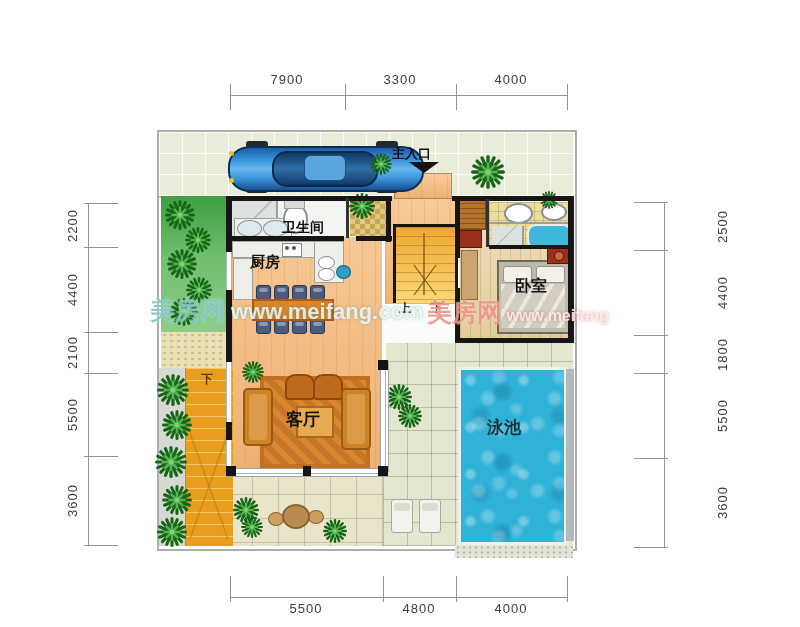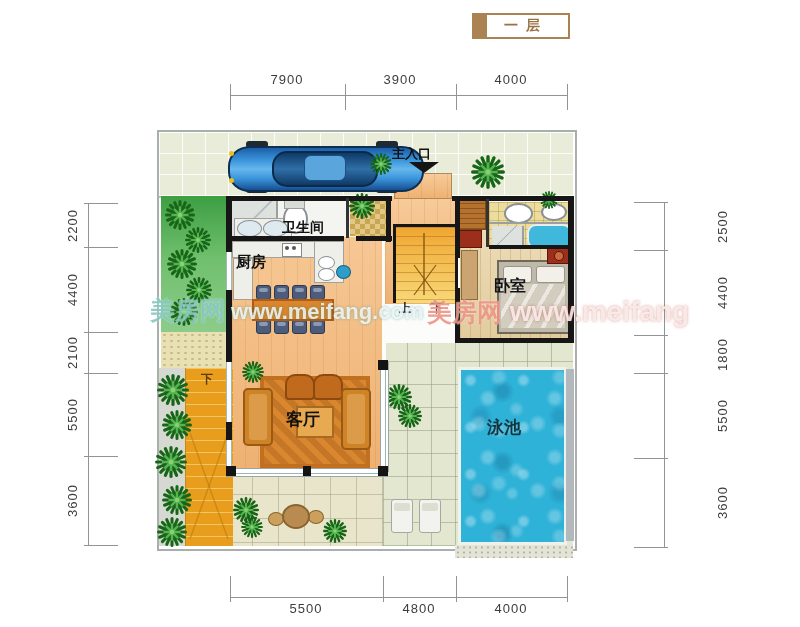--- a/index.html
+++ b/index.html
@@ -119,49 +119,45 @@
   
   .floor-tag{position:absolute;left:472px;top:13px;width:94px;height:22px;border:2px solid #ab8252;
     background:#fff;z-index:40;display:flex;align-items:center;justify-content:center;}
   .floor-tag-block{position:absolute;left:0;top:0;width:13px;height:22px;background:#ab8252;}
   .floor-tag-label{font-size:14px;font-weight:bold;color:#9a7344;letter-spacing:8px;padding-left:10px;}
   
   .wm{position:absolute;z-index:50;white-space:nowrap;font-weight:bold;}
   .wm .cn1{font-size:25px;color:rgba(125,195,190,.85);text-shadow:0 0 2px rgba(255,255,255,.6);}
   .wm .url1{font-size:22px;color:rgba(248,248,248,.85);text-shadow:0 0 3px rgba(0,130,130,.45);}
   .wm .cn2{font-size:25px;color:rgba(235,140,125,.85);text-shadow:0 0 2px rgba(255,255,255,.6);}
-  .wm .url2{font-size:28px;color:rgba(250,240,238,.88);text-shadow:0 0 3px rgba(190,60,50,.5);}
+  .wm .url2{font-size:16px;color:rgba(250,240,238,.88);text-shadow:0 0 3px rgba(190,60,50,.5);}
 </style>
 </head>
 <body>
 
 <div id="canvas">
 
   <svg width="0" height="0" style="position:absolute">
     <defs>
       <g id="palmsym">
         <path d="M0,-9 L0,9 M-9,0 L9,0 M-6.4,-6.4 L6.4,6.4 M-6.4,6.4 L6.4,-6.4 M-3.5,-8.3 L3.5,8.3 M-8.3,-3.5 L8.3,3.5 M3.5,-8.3 L-3.5,8.3 M8.3,-3.5 L-8.3,3.5" stroke="#176617" stroke-width="2" stroke-linecap="round" fill="none"></path>
         <path d="M0,-5 L0,5 M-5,0 L5,0 M-3.6,-3.6 L3.6,3.6 M-3.6,3.6 L3.6,-3.6" stroke="#55b353" stroke-width="1.6" stroke-linecap="round" fill="none"></path>
         <circle r="1.5" fill="#8bd06e"></circle>
       </g>
     </defs>
   </svg>
 
-  <div class="floor-tag">
-    <span class="floor-tag-block"></span>
-    <span class="floor-tag-label">一层</span>
-  </div>
 
   <div class="dimline" style="left:230px;top:95px;width:337px;height:1px"></div>
   <div class="vtick" style="left:230px;top:84px"></div>
   <div class="vtick" style="left:345px;top:84px"></div>
   <div class="vtick" style="left:456px;top:84px"></div>
   <div class="vtick" style="left:567px;top:84px"></div>
   <div class="dimlabel" style="left:255px;top:72px">7900</div>
-  <div class="dimlabel" style="left:368px;top:72px">3900</div>
+  <div class="dimlabel" style="left:368px;top:72px">3300</div>
   <div class="dimlabel" style="left:479px;top:72px">4000</div>
 
   <div class="dimline" style="left:230px;top:597px;width:337px;height:1px"></div>
   <div class="vtick" style="left:230px;top:576px"></div>
   <div class="vtick" style="left:383px;top:576px"></div>
   <div class="vtick" style="left:456px;top:576px"></div>
   <div class="vtick" style="left:567px;top:576px"></div>
   <div class="dimlabel" style="left:274px;top:601px">5500</div>
   <div class="dimlabel" style="left:387px;top:601px">4800</div>
   <div class="dimlabel" style="left:479px;top:601px">4000</div>
@@ -380,23 +376,23 @@
   <svg class="palm" style="left:252px;top:527px" width="22" height="22" viewBox="-10 -10 20 20">
       <use href="#palmsym"></use>
     </svg>
   <svg class="palm" style="left:335px;top:531px" width="24" height="24" viewBox="-10 -10 20 20">
       <use href="#palmsym"></use>
     </svg>
 
   <div class="roomlabel" style="left:392px;top:145px;font-size:13px">主入口</div>
   <div class="arrow-down" style="left:409px;top:162px"></div>
   <div class="roomlabel" style="left:282px;top:219px;font-size:14px">卫生间</div>
-  <div class="roomlabel" style="left:236px;top:253px;font-size:15px">厨房</div>
+  <div class="roomlabel" style="left:250px;top:253px;font-size:15px">厨房</div>
   <div class="roomlabel" style="left:286px;top:408px;font-size:17px">客厅</div>
-  <div class="roomlabel" style="left:494px;top:276px;font-size:16px">卧室</div>
+  <div class="roomlabel" style="left:515px;top:276px;font-size:16px">卧室</div>
   <div class="roomlabel" style="left:487px;top:416px;font-size:17px;color:#14333c">泳池</div>
   <div class="roomlabel" style="left:399px;top:300px;font-size:12px">上</div>
   <div class="roomlabel" style="left:431px;top:300px;font-size:12px">下</div>
   <div class="roomlabel" style="left:201px;top:371px;font-size:12px;color:#5a3c0a">下</div>
 
   <div class="wm" style="left:150px;top:294px">
     <span class="cn1">美房网</span><span class="url1"> www.meifang.com</span>
   </div>
   <div class="wm" style="left:427px;top:296px">
     <span class="cn2">美房网</span><span class="url2"> www.meifang</span>

